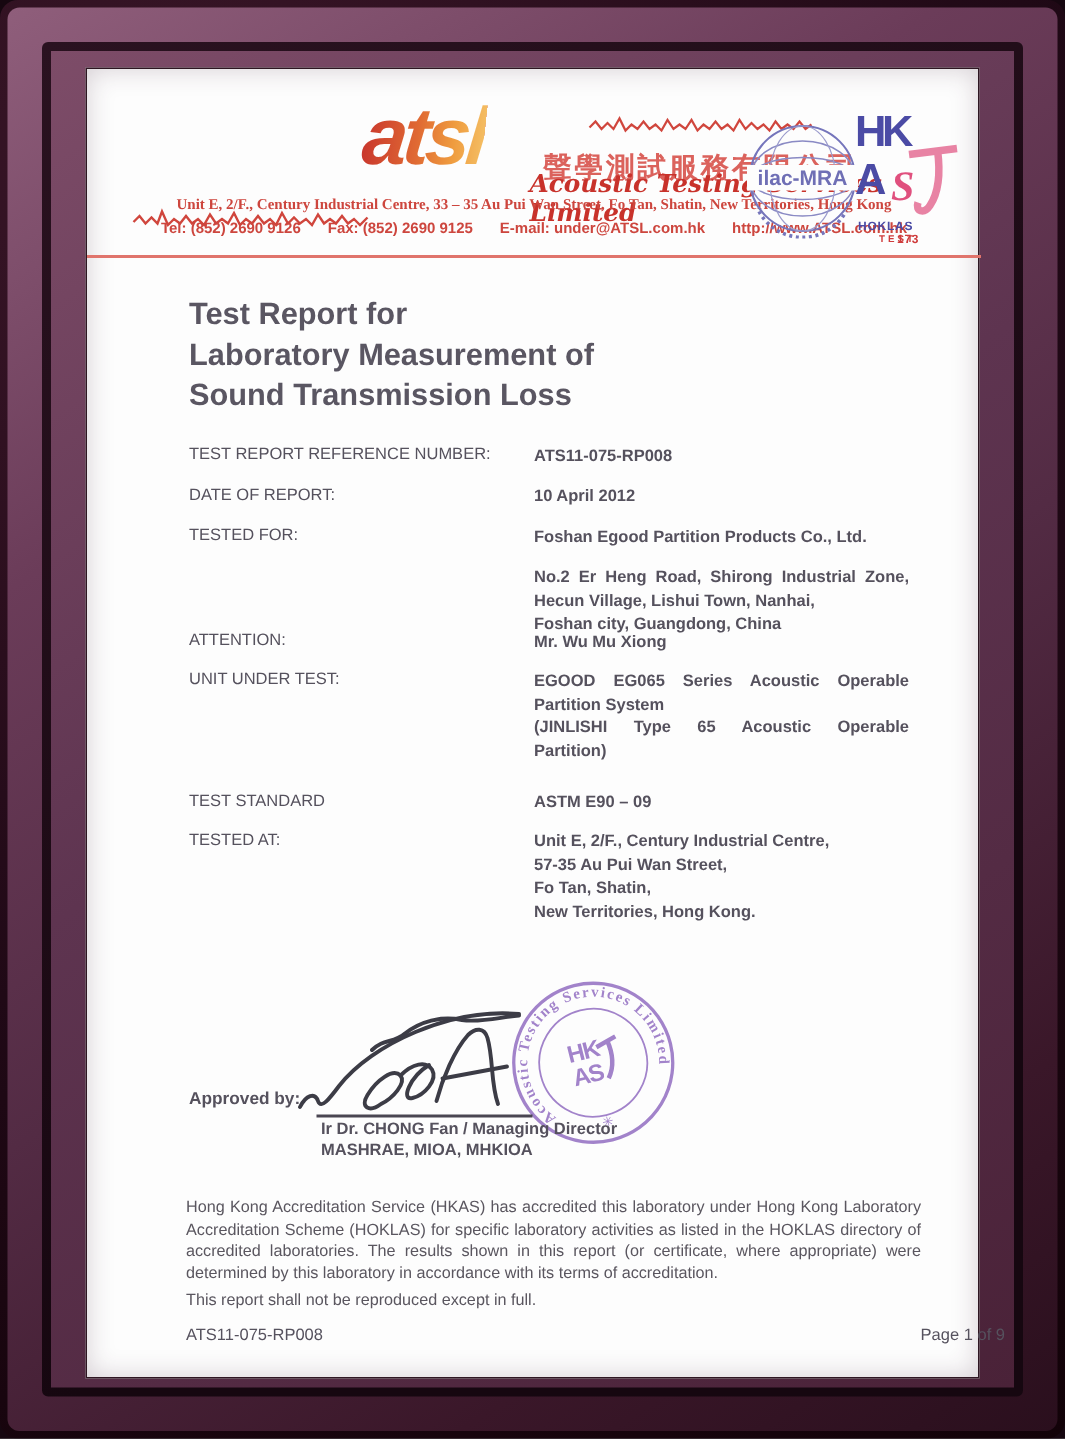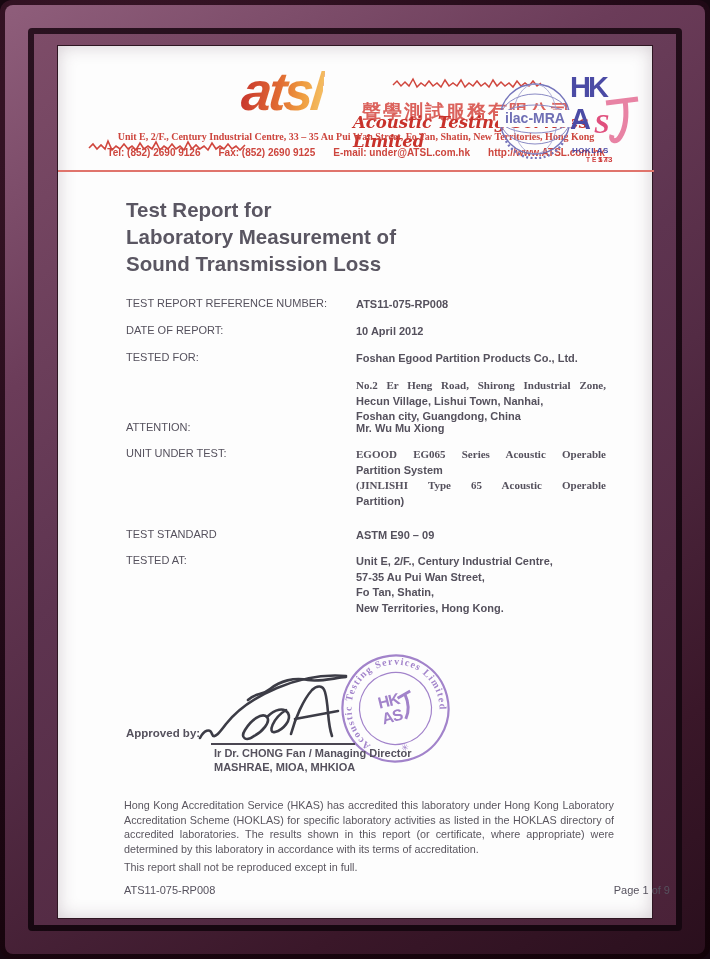--- a/index.html
+++ b/index.html
@@ -34,21 +34,21 @@
   .hoklas-line{position:absolute;left:2px;top:73px;font-size:8px;font-weight:bold;color:#4b4ba5;letter-spacing:.5px;}
   .hoklas-line .num{color:#cf3b3b;margin-left:26px;}
   .hoklas-sub{position:absolute;left:16px;top:83px;font-size:6.5px;font-weight:bold;color:#cf3b3b;letter-spacing:2px;}
 
   
   .title{left:68px;top:150px;font-size:20.5px;line-height:27px;font-weight:bold;color:#5a5662;}
 
   
   .flabel{font-size:11px;font-weight:normal;color:#55515d;position:absolute;left:68px;}
   .fvalue{font-size:11px;font-weight:bold;color:#55515d;position:absolute;left:298px;width:250px;line-height:15.5px;}
-  .jl{text-align:justify;text-align-last:justify;font-family:Liberation Serif, serif;}
+  .jl{text-align:justify;text-align-last:justify;}
 
   
   .approved-label{left:68px;top:681px;font-size:11.5px;font-weight:bold;color:#55515d;}
   .sig-line{left:153px;top:697px;width:144px;border-bottom:2px solid #4a4652;}
   .sig-name{left:156px;top:701px;font-size:11px;font-weight:bold;color:#55515d;line-height:13.5px;}
   .sig-svg{left:138px;top:618px;}
   .stamp{left:280px;top:605px;transform:rotate(-14deg);opacity:.88;}
 
   
   .para{left:66px;top:752px;width:490px;font-size:10.8px;line-height:14.6px;color:#5a565f;

